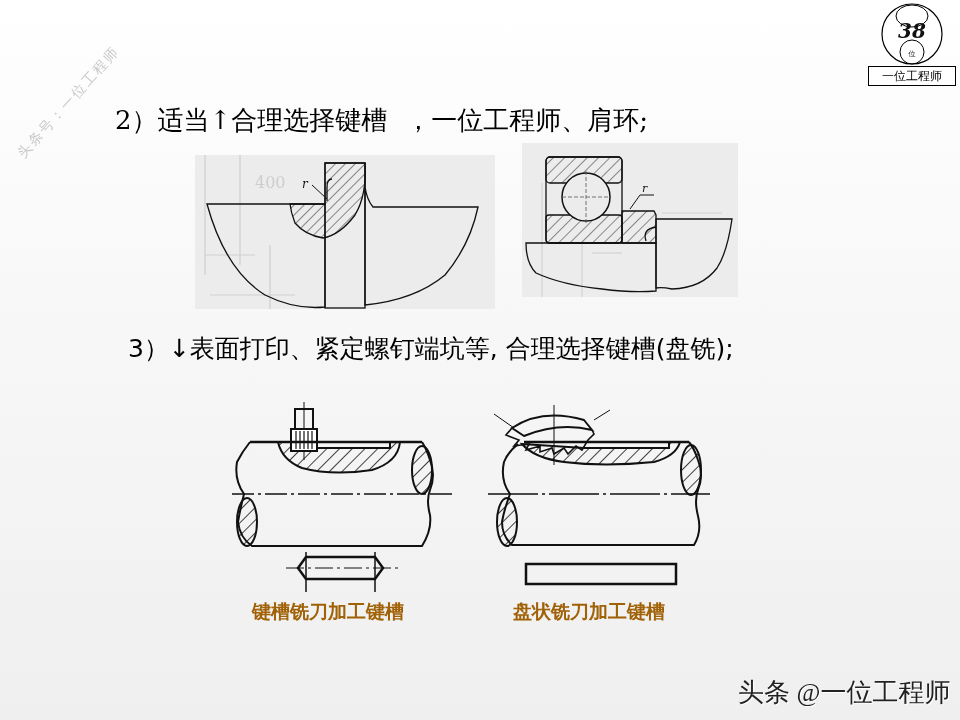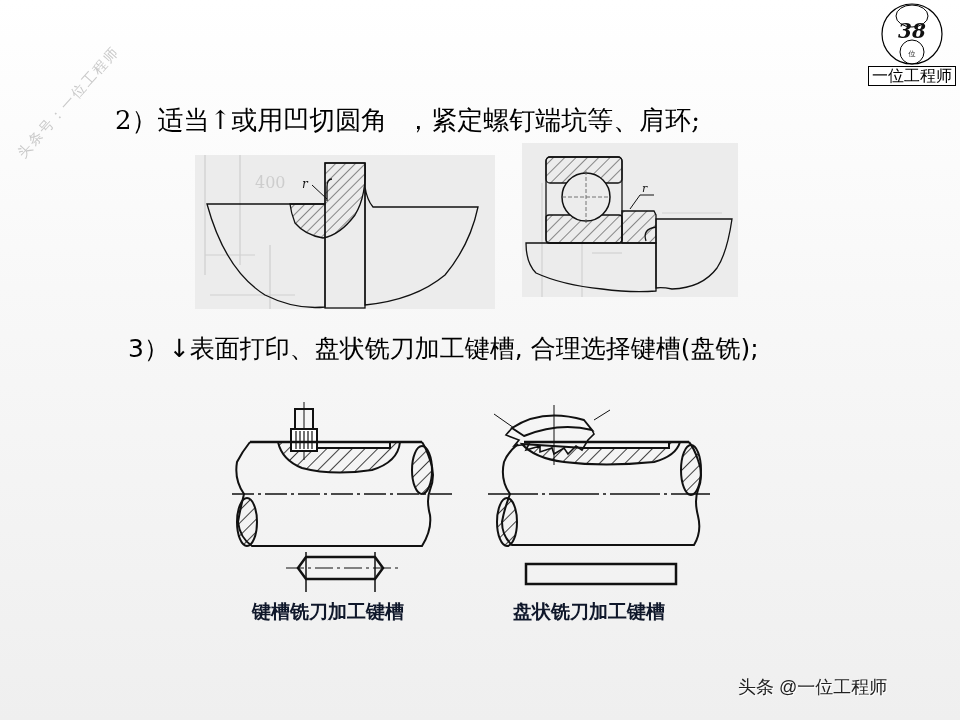--- a/index.html
+++ b/index.html
@@ -13,58 +13,58 @@
     position:absolute; left:-8px; top:58px;
     transform: rotate(-48deg); transform-origin: left top;
     font-family: "DejaVu Serif", serif; font-size:14px; color:#c9c9c9;
     letter-spacing:2px; white-space:nowrap;
     top:150px; left:14px;
   }
   .logo { position:absolute; left:866px; top:2px; width:92px; height:86px;text-align:right; }
   .logo-caption {
     position:absolute; left:868px; top:66px; width:86px; height:18px;
     border:1px solid #000; background:#fff;
-    font-family:"DejaVu Serif", serif; font-size:16px; line-height:18px; text-align:center;
+    font-family:"DejaVu Serif", serif; font-size:12px; line-height:18px; text-align:center;
   }
   .heading {
     position:absolute; font-family:"DejaVu Serif","Liberation Serif",serif;
     font-size:26px; white-space:nowrap; letter-spacing:0px;
   }
   .heading.h2 { left:115px; top:103px; }
   .heading.h3 { left:128px; top:332px; font-family:"DejaVu Sans","Liberation Sans",sans-serif; font-size:25px; }
   .fig { position:absolute; background:#ececec; }
   .fig svg { display:block; }
   .caption {
-    position:absolute; color:#0f172a; font-family:"DejaVu Sans","Liberation Sans",sans-serif;
+    position:absolute; color:#a16207; font-family:"DejaVu Sans","Liberation Sans",sans-serif;
     font-size:19px; font-weight:bold; white-space:nowrap;
   }
   .footer-wm {
     position:absolute; left:738px; top:675px;
-    font-family:Liberation Sans, sans-serif; font-size:18px; color:#222;
+    font-family:Liberation Serif, serif; font-size:26px; color:#222;
     text-shadow: 1px 1px 0 #fff; white-space:nowrap;
   }
 </style>
 </head>
 <body>
 
 <div class="watermark-diag">头条号：一位工程师</div>
 
 <div class="logo">
   <svg width="92" height="86" viewBox="0 0 92 86">
     <circle cx="46" cy="32" r="30" fill="#fff" stroke="#000" stroke-width="1.2"></circle>
     <ellipse cx="46" cy="14" rx="16" ry="11" fill="none" stroke="#000" stroke-width="1"></ellipse>
     <circle cx="46" cy="50" r="12" fill="none" stroke="#000" stroke-width="1"></circle>
     <text x="46" y="36" text-anchor="middle" font-family="DejaVu Serif, serif" font-style="italic" font-size="20" font-weight="bold" fill="#111">38</text>
     <text x="46" y="54" text-anchor="middle" font-family="DejaVu Serif, serif" font-size="7" fill="#111">位</text>
   </svg>
 </div>
 <div class="logo-caption">一位工程师</div>
 
 <div class="heading h2">
-  <span>2）</span><span>适当</span><span>↑</span><span>或用凹切圆角</span><span style="display:inline-block;width:18px"></span><span>，紧定螺钉端坑等、肩环;</span>
+  <span>2）</span><span>适当</span><span>↑</span><span>合理选择键槽</span><span style="display:inline-block;width:18px"></span><span>，一位工程师、肩环;</span>
 </div>
 
 <div class="fig" style="left:195px;top:155px;width:300px;height:154px;">
   <svg width="300" height="154" viewBox="0 0 300 154">
     <defs>
       <pattern id="hatchA" width="7" height="7" patternUnits="userSpaceOnUse" patternTransform="rotate(45)">
         <line x1="0" y1="0" x2="0" y2="7" stroke="#222" stroke-width="1"></line>
       </pattern>
     </defs>
 
@@ -118,21 +118,21 @@
     <line x1="108" y1="66" x2="118" y2="52" stroke="#111" stroke-width="1"></line>
     <line x1="118" y1="52" x2="132" y2="52" stroke="#111" stroke-width="1"></line>
     <text x="120" y="49" font-family="DejaVu Serif, serif" font-style="italic" font-size="11" fill="#111">r</text>
 
     <path d="M134 76 L210 76 Q205 110 195 125 Q180 145 150 146 Q140 144 134 145 Z" fill="none" stroke="#111" stroke-width="1.3"></path>
     <path d="M4 100 L134 100 L134 148 Q110 150 80 146 Q40 142 14 130 Q4 120 4 100 Z" fill="none" stroke="#111" stroke-width="1.3"></path>
   </svg>
 </div>
 
 <div class="heading h3">
-  <span>3）</span><span>↓</span><span>表面打印、盘状铣刀加工键槽, 合理选择键槽(盘铣);</span>
+  <span>3）</span><span>↓</span><span>表面打印、紧定螺钉端坑等, 合理选择键槽(盘铣);</span>
 </div>
 
 <div style="position:absolute;left:222px;top:400px;width:232px;height:192px;">
   <svg width="232" height="192" viewBox="0 0 232 192">
     <defs>
       <pattern id="hatchC" width="9" height="9" patternUnits="userSpaceOnUse" patternTransform="rotate(45)">
         <line x1="0" y1="0" x2="0" y2="9" stroke="#111" stroke-width="1.6"></line>
       </pattern>
     </defs>
 

